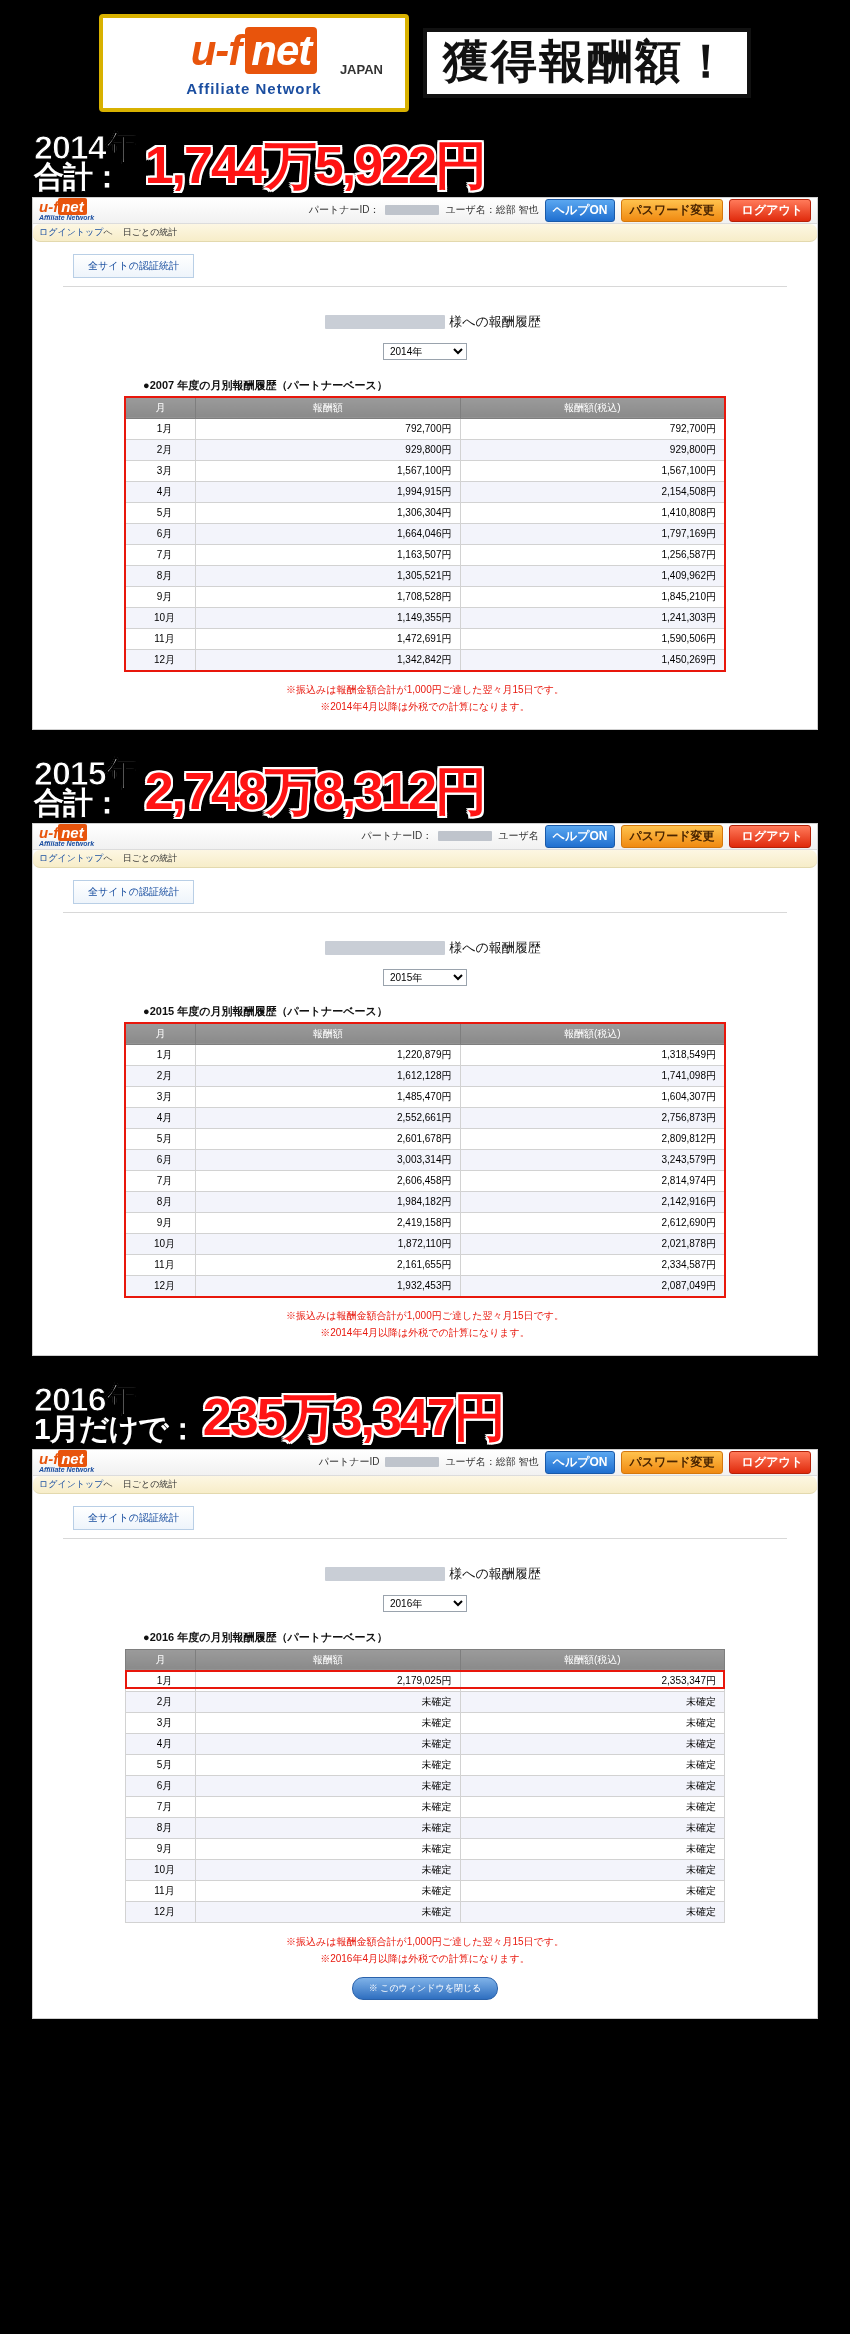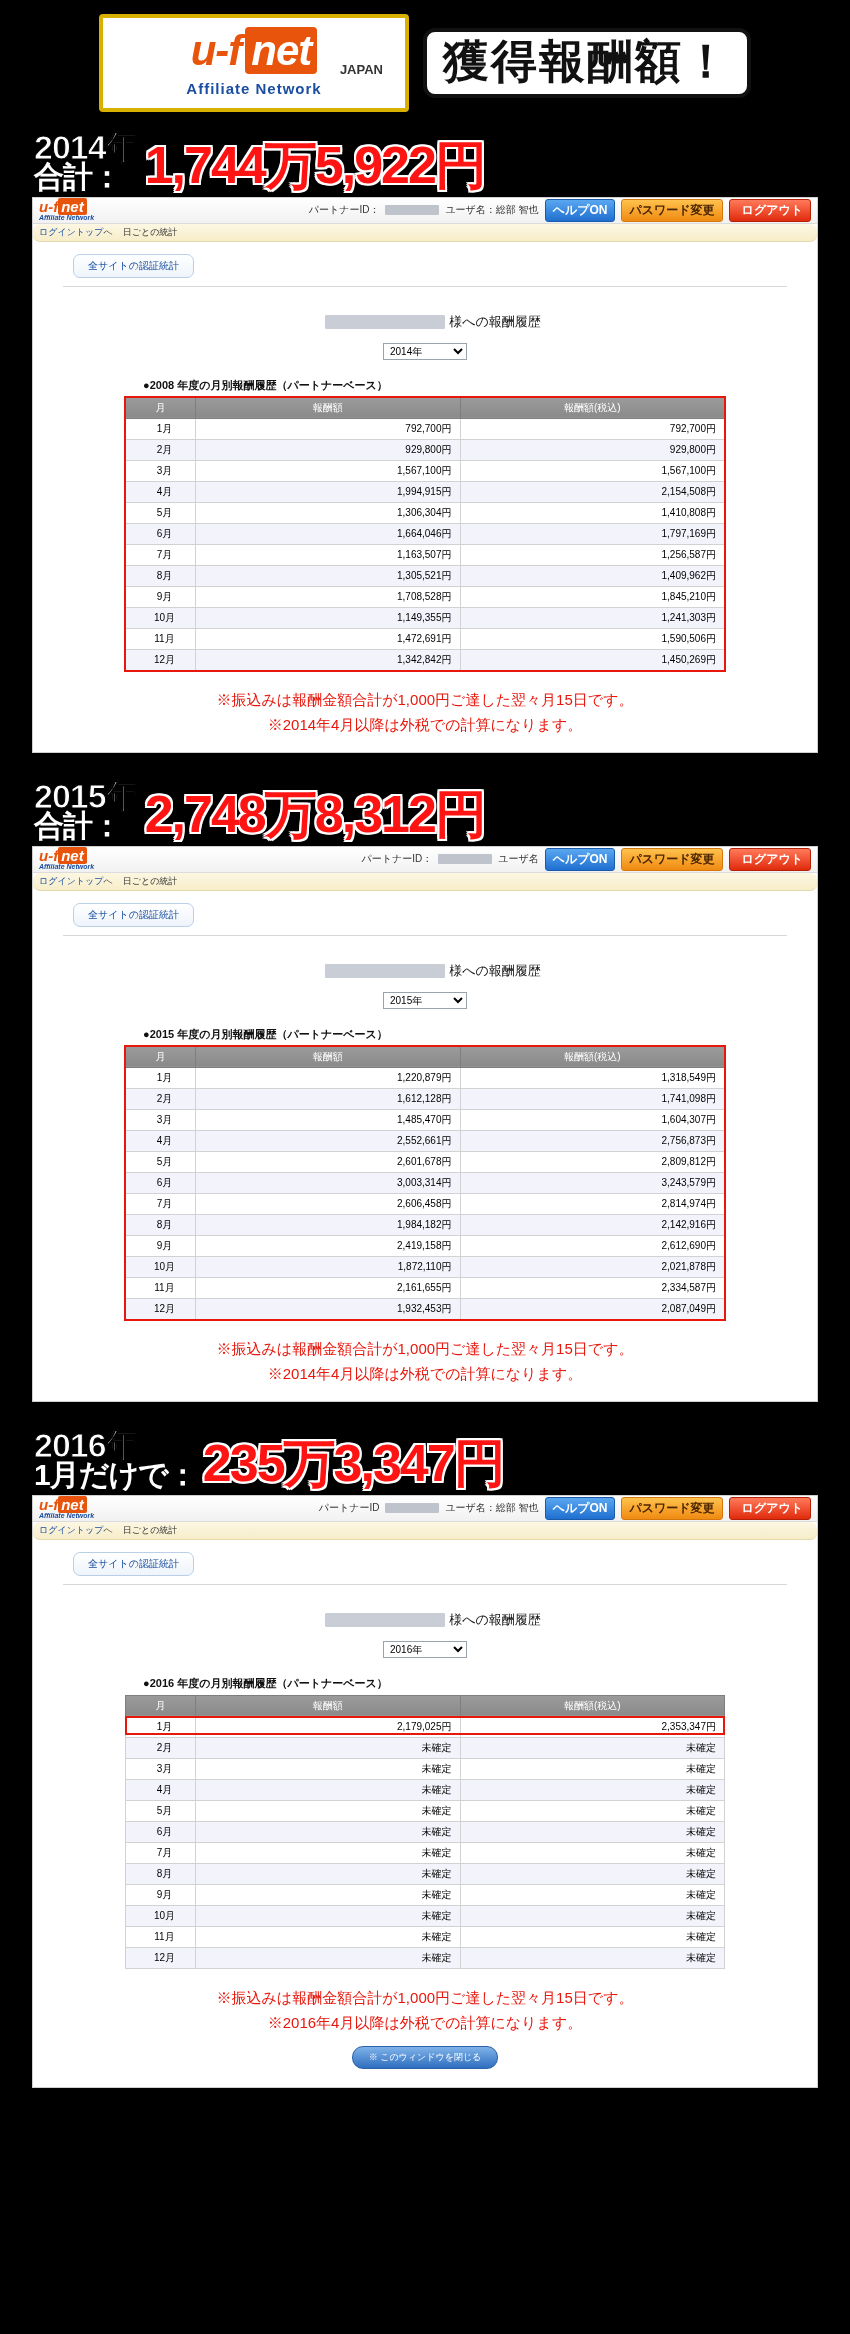--- a/index.html
+++ b/index.html
@@ -67,21 +67,21 @@
   .logo-sub {
     margin-top: 8px;
     font-size: 15px;
     color: #1b4ea0;
     font-weight: bold;
     letter-spacing: 1px;
   }
   .title-box {
     background: #fff;
     border: 4px solid #111;
-    border-radius: 12px;
+    border-radius: 0;
     padding: 6px 16px 10px 16px;
   }
   .title-box .t {
     font-size: 46px;
     font-weight: bold;
     line-height: 1;
     color: #111;
     letter-spacing: 2px;
   }
 
@@ -185,21 +185,21 @@
 
   .tabrow {
     padding: 12px 0 4px 40px;
   }
   .tabpill {
     display:inline-block;
     font-size: 10px;
     color:#1a4fa0;
     background: linear-gradient(#ffffff,#eef4fb);
     border: 1px solid #b9cfe6;
-    border-radius: 7px;
+    border-radius: 0;
     padding: 4px 14px;
   }
   .hr-thin { height:1px; background:#d8d8d8; margin: 4px 30px 0 30px; }
 
   .cust-line {
     text-align: center;
     font-size: 13px;
     margin: 26px 0 10px 16px;
     color: #111;
   }
@@ -250,22 +250,22 @@
   }
   .tbl-outline.red-all { outline: 2px solid #e8170c; outline-offset: -1px;}
   .rowhi {
     position:absolute; left:0; right:0; height:19px;
     border: 2px solid #e8170c;
     pointer-events:none;
   }
   .note {
     text-align:center;
     color: #e8170c;
-    font-size: 15px;
-    margin-top: 16px;
+    font-size: 10px;
+    margin-top: 10px;
     line-height: 1.7;
   }
   .footer-btn-wrap { text-align:center; padding: 10px 0 4px 0;}
   .footer-btn {
     display:inline-block;
     font-size: 9px;
     color:#fff;
     background: linear-gradient(#7fb2e8,#2f6fc0);
     border: 1px solid #2a62ab;
     border-radius: 11px;
@@ -321,21 +321,21 @@
 
     <div class="cust-line">
       <span class="redact"></span><span>様への報酬履歴</span>
     </div>
     <div class="select-wrap">
       <select class="year-select">
         <option>2014年</option>
       </select>
     </div>
 
-    <div class="tbl-title">●2008 年度の月別報酬履歴（パートナーベース）</div>
+    <div class="tbl-title">●2007 年度の月別報酬履歴（パートナーベース）</div>
     <div class="tbl-outline red-all">
       <table class="rep">
         <thead>
           <tr>
             <th>月</th>
             <th>報酬額</th>
             <th>報酬額(税込)</th>
           </tr>
         </thead>
         <tbody>

